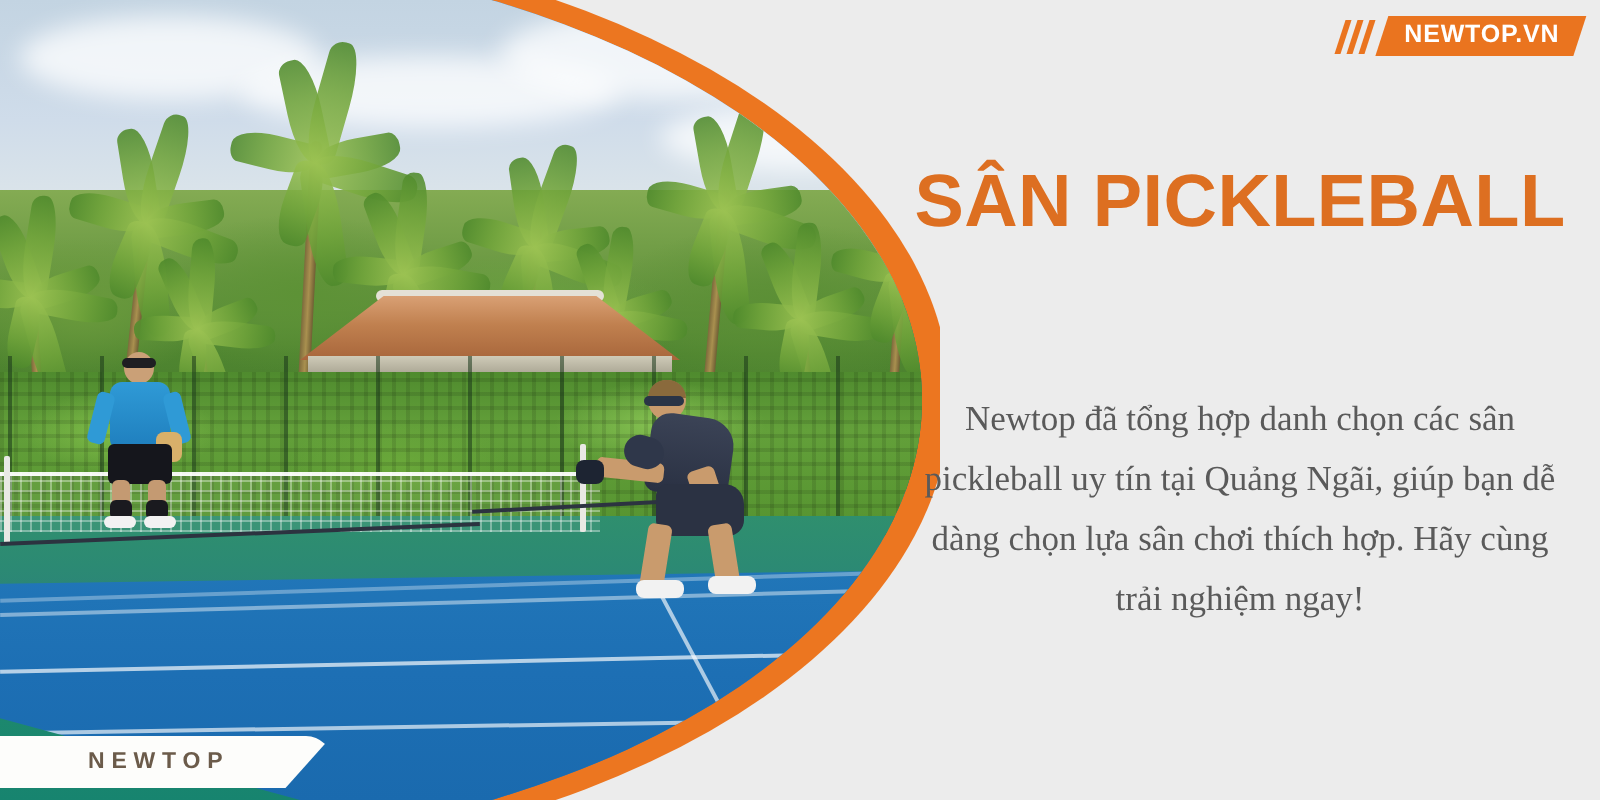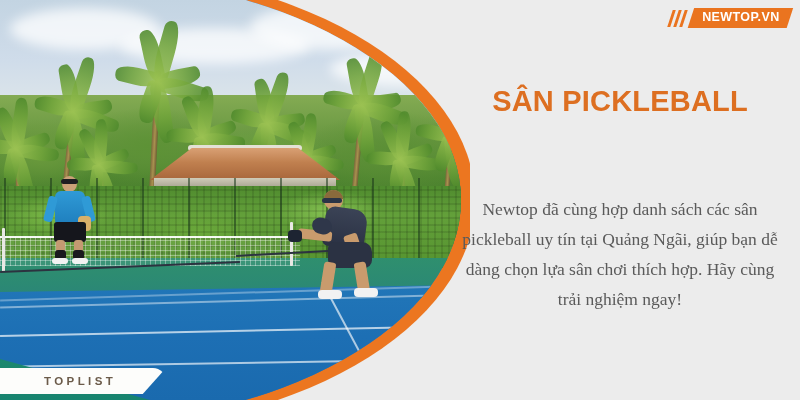--- a/index.html
+++ b/index.html
@@ -225,21 +225,21 @@
   }
 
   
   .headline {
     position: absolute;
     left: 0; top: 82px;
     width: 360px;
     text-align: center;
     color: #dd6f21;
     font-weight: 700;
-    font-size: 29px;
+    font-size: 37px;
     line-height: 38px;
     letter-spacing: .2px;
     white-space: nowrap;
   }
   .headline .l2 { display: block; }
 
   
   .body-copy {
     position: absolute;
     left: 20px; top: 194px;
@@ -476,21 +476,21 @@
       </div>
       <div class="logo-plate">
         <span>NEWTOP.VN</span>
       </div>
     </div>
 
     <div class="headline">
       <span class="l1">SÂN PICKLEBALL</span>
     </div>
 
-    <p class="body-copy">Newtop đã cùng hợp danh sách các sân pickleball uy tín tại Quảng Ngãi, giúp bạn dễ dàng chọn lựa sân chơi thích hợp. Hãy cùng trải nghiệm ngay!</p>
+    <p class="body-copy">Newtop đã tổng hợp danh chọn các sân pickleball uy tín tại Quảng Ngãi, giúp bạn dễ dàng chọn lựa sân chơi thích hợp. Hãy cùng trải nghiệm ngay!</p>
 
   </div>
 
   <div class="toplist">
-    <span>TOPLIST</span>
+    <span>NEWTOP</span>
   </div>
 
 </div>
 
 </body></html>

